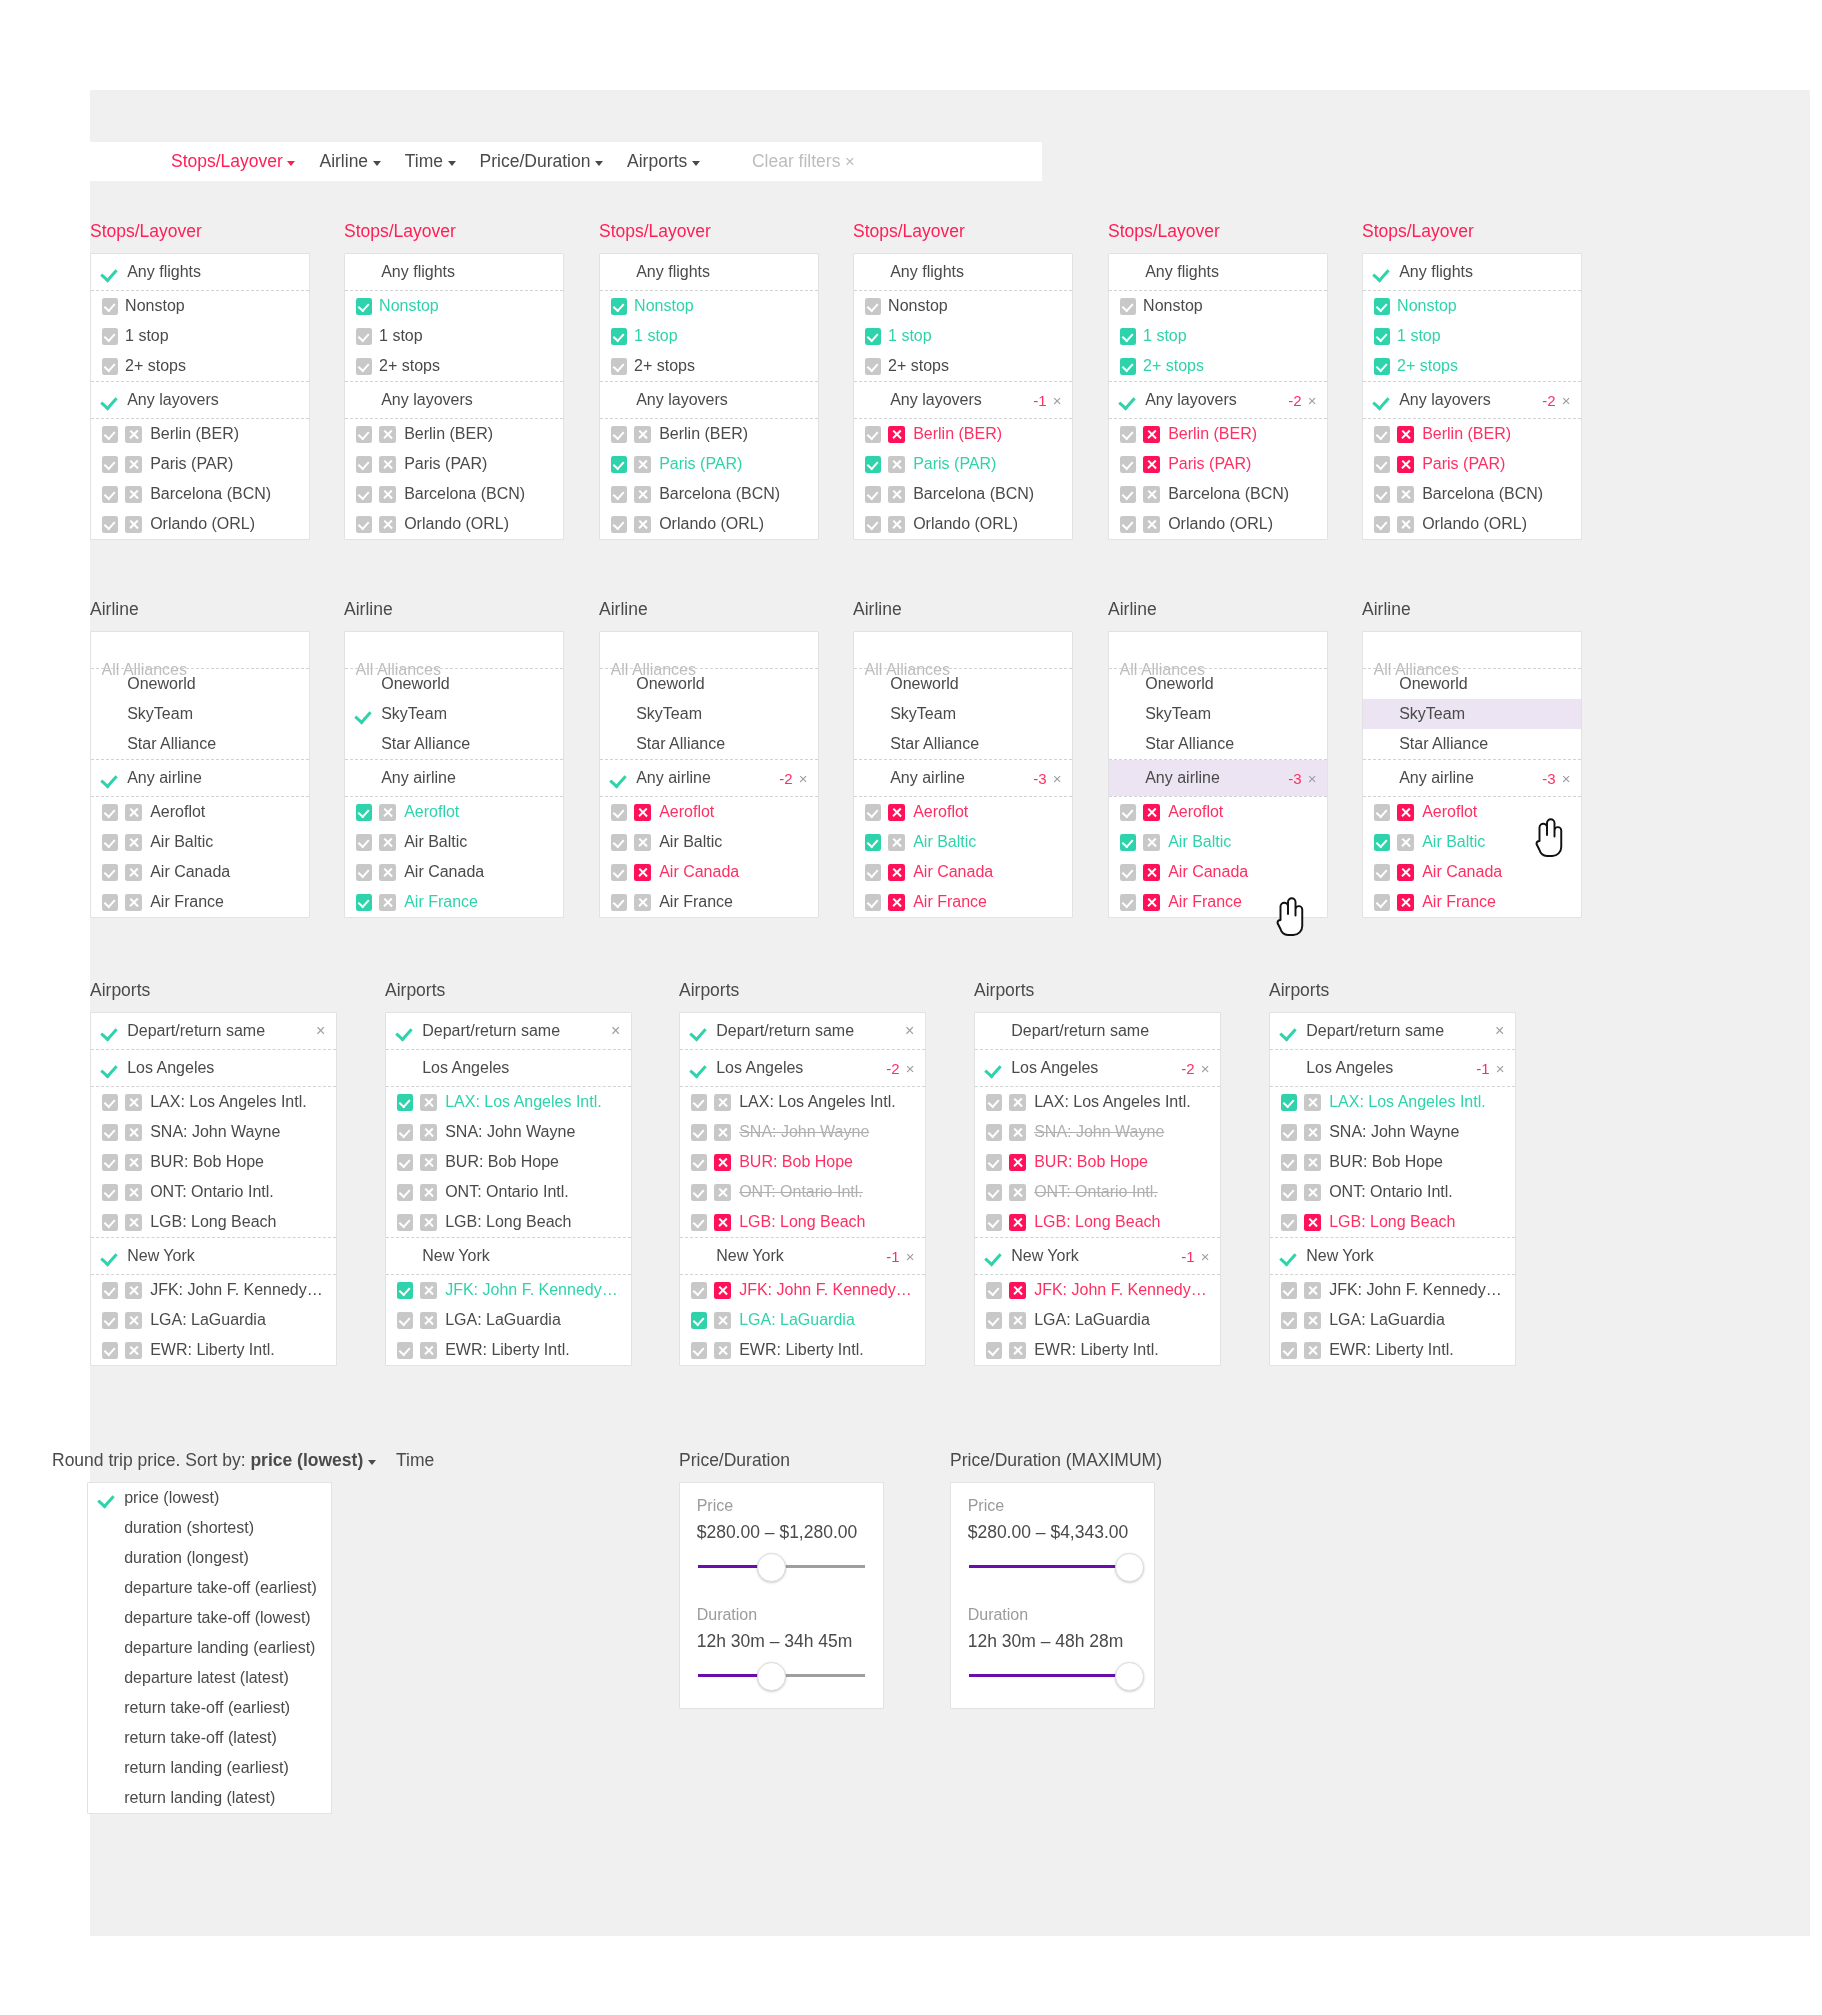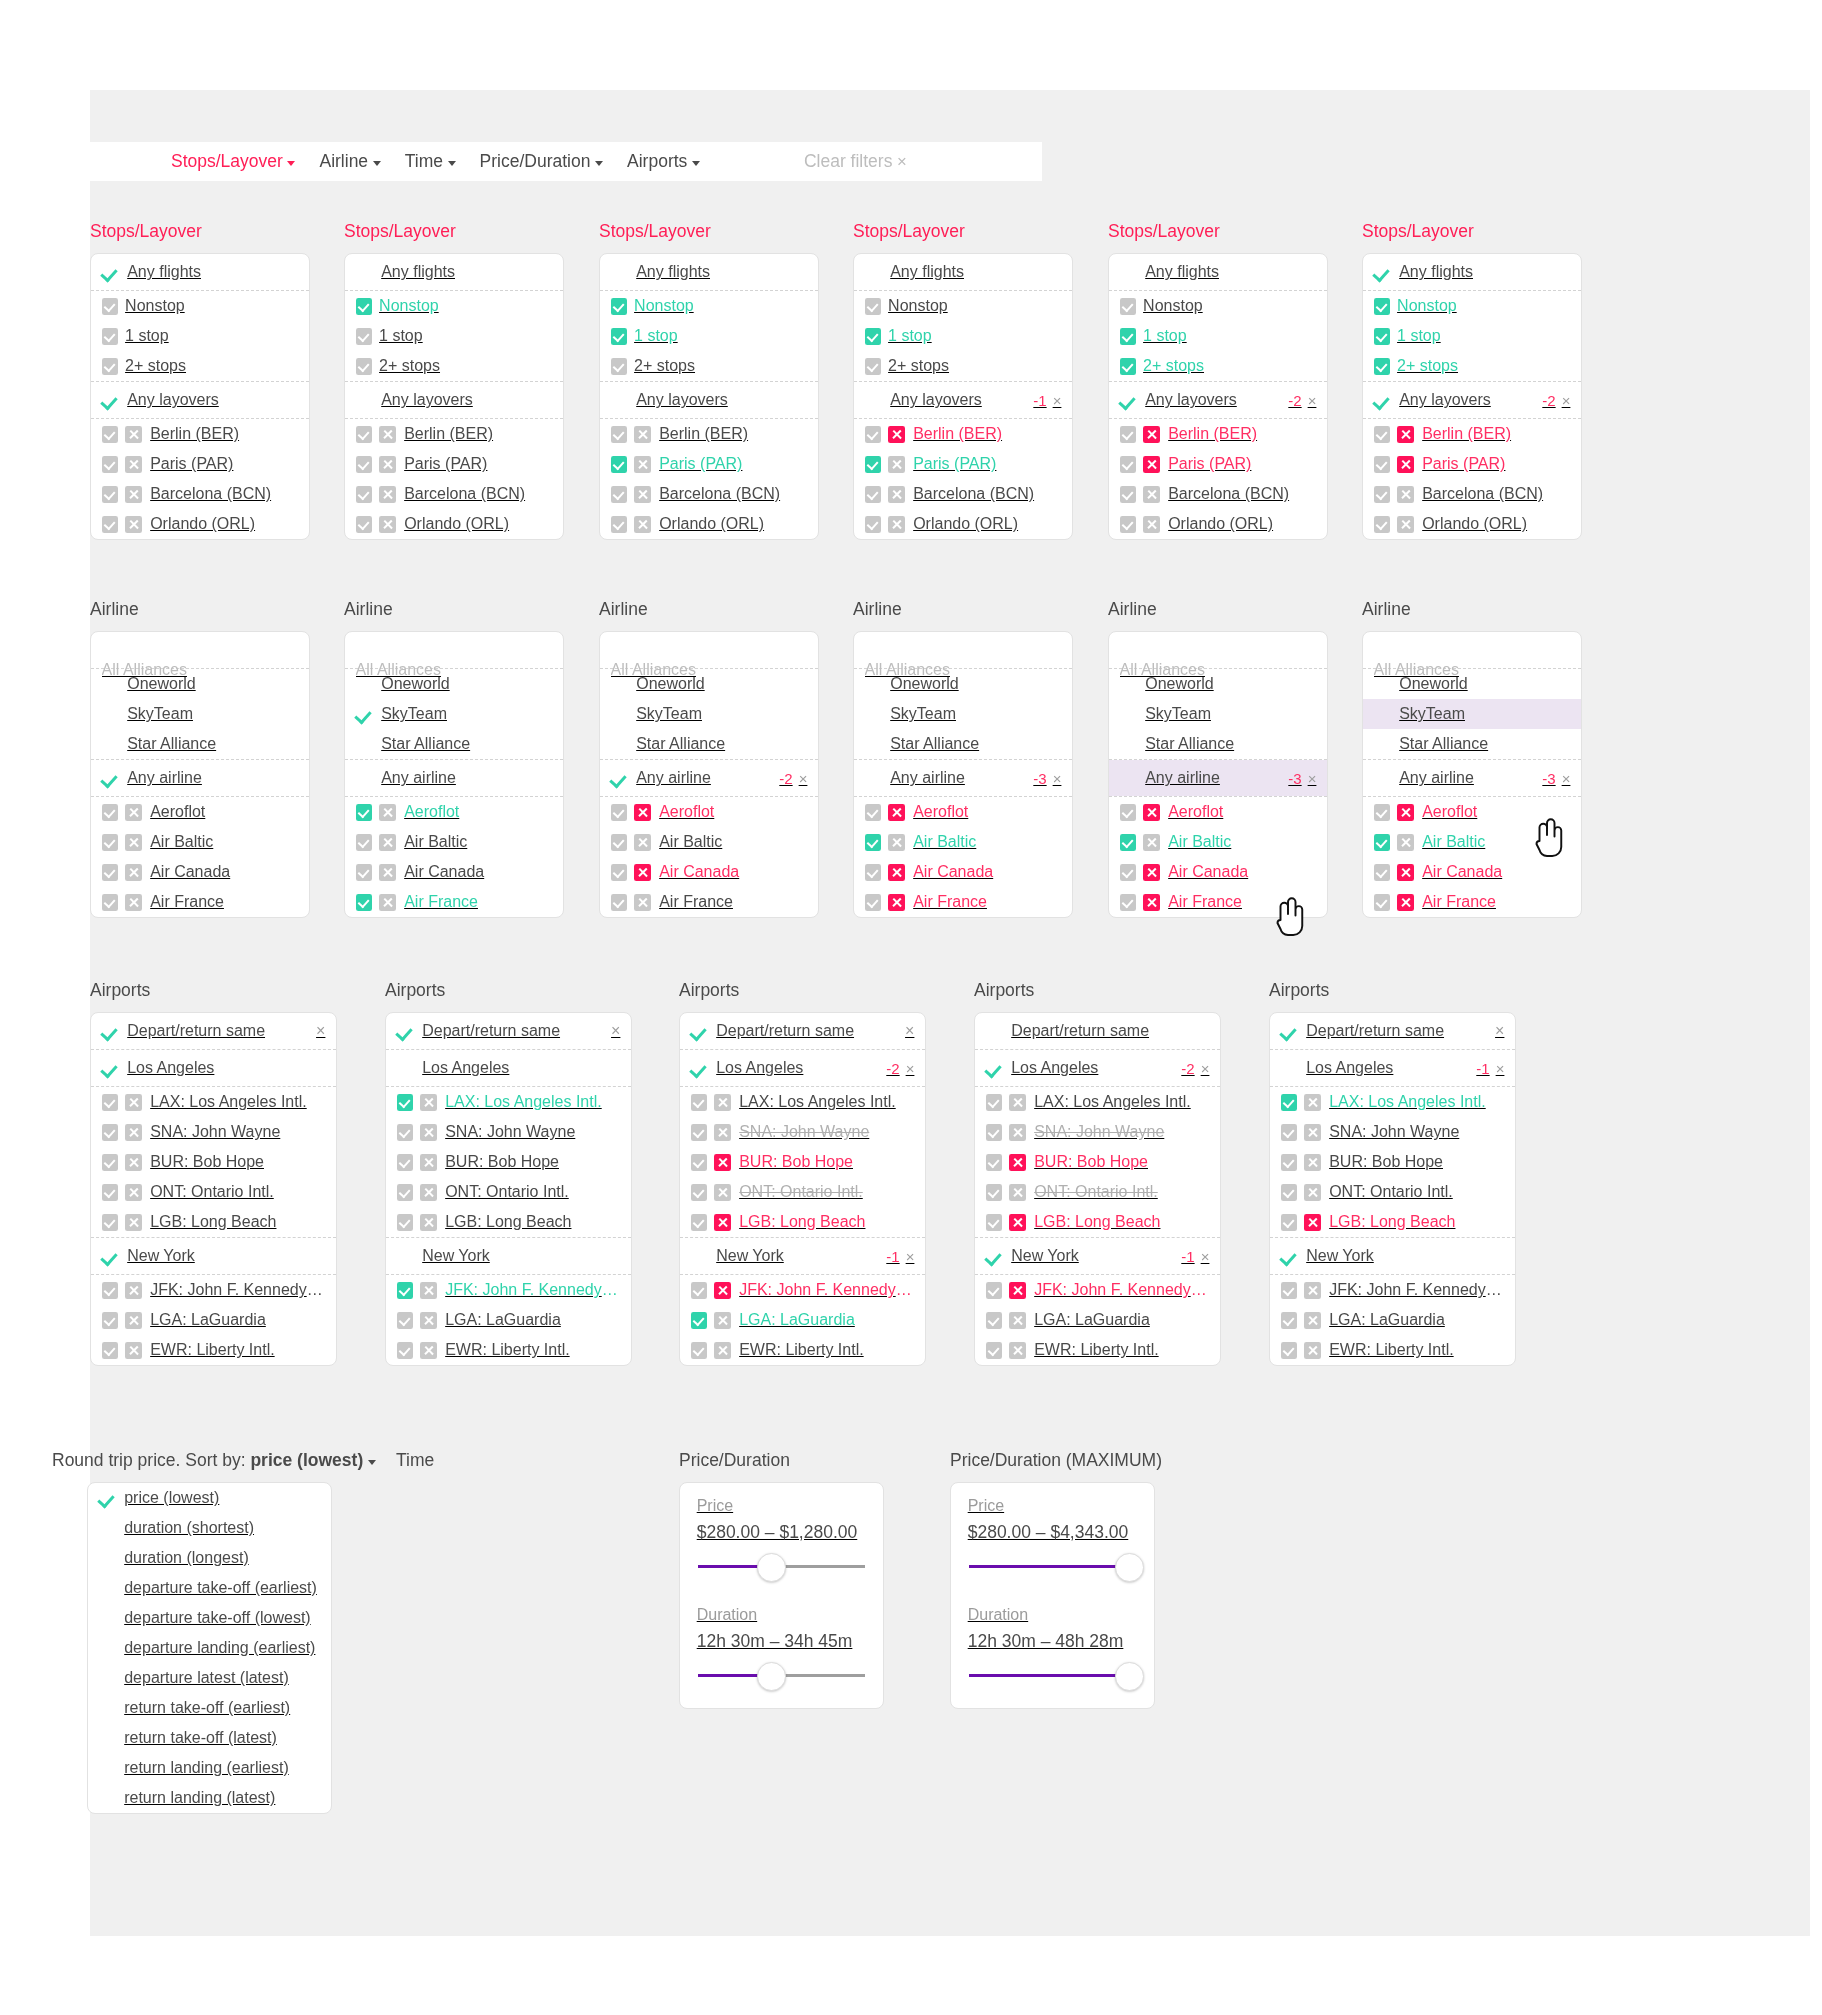--- a/index.html
+++ b/index.html
@@ -11,28 +11,28 @@
   .canvas{position:absolute;left:90px;top:90px;width:1720px;height:1846px;background:#f0f0f0;}
 
   
   .toolbar{position:absolute;left:0;top:52px;width:952px;height:39px;background:#fff;
            display:flex;align-items:center;}
   .tb-item{font-size:17.5px;color:#4a4a4a;margin-right:24px;white-space:nowrap;cursor:pointer;}
   .tb-item:first-child{margin-left:81px;}
   .tb-item.active{color:#ff1e56;}
   .caret{display:inline-block;margin-left:4.6px;border-left:4.6px solid transparent;border-right:4.6px solid transparent;
          border-top:5.3px solid currentColor;vertical-align:1.5px;}
-  .tb-clear{font-size:17.5px;color:#bdbdbd;margin-left:80px;white-space:nowrap;cursor:pointer;}
+  .tb-clear{font-size:17.5px;color:#bdbdbd;margin-left:28px;white-space:nowrap;cursor:pointer;}
   .tb-clear .xg{font-size:16.7px;margin-left:4.6px;}
 
   
   .grid{position:absolute;}
   .grp-title{font-size:17.5px;color:#4a4a4a;margin-bottom:11.4px;white-space:nowrap;}
   .grp-title.pink{color:#ff1e56;}
-  .card{background:#fff;border:0.8px solid #e2e2e2;border-radius:8px;text-decoration:underline;}
+  .card{background:#fff;border:0.8px solid #e2e2e2;border-radius:1px;}
   .sep{border-top:0.8px dashed #d3d3d3;}
   .row{display:flex;align-items:center;height:30px;padding:0 10.6px;font-size:16px;color:#4a4a4a;
        white-space:nowrap;box-sizing:border-box;position:relative;}
   .row.head{height:36px;}
   .row.hover{background:#ece4f2;}
   .row .lbl{flex:1;overflow:hidden;text-overflow:ellipsis;}
   .row.teal .lbl{color:#2fd3ab;}
   .row.pink .lbl{color:#ff2e63;}
   .row.dim .lbl{color:#b0b0b0;text-decoration:line-through;}
   .counter{font-size:15px;color:#ff2e63;margin-left:auto;padding-left:9px;}

